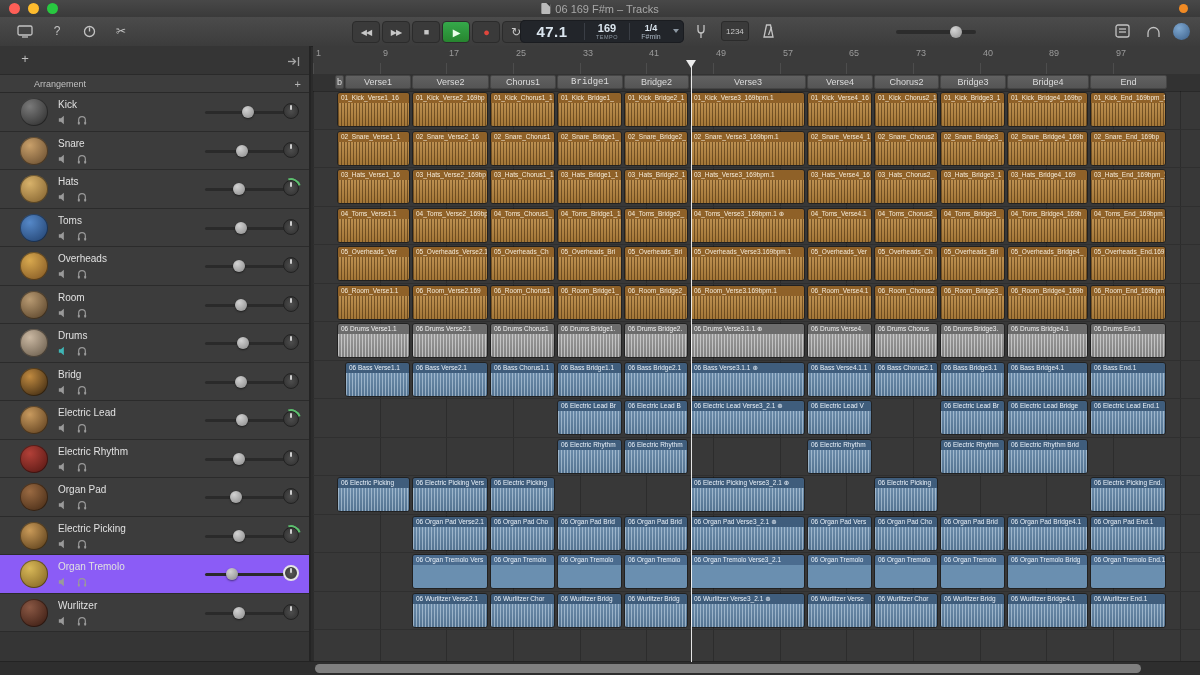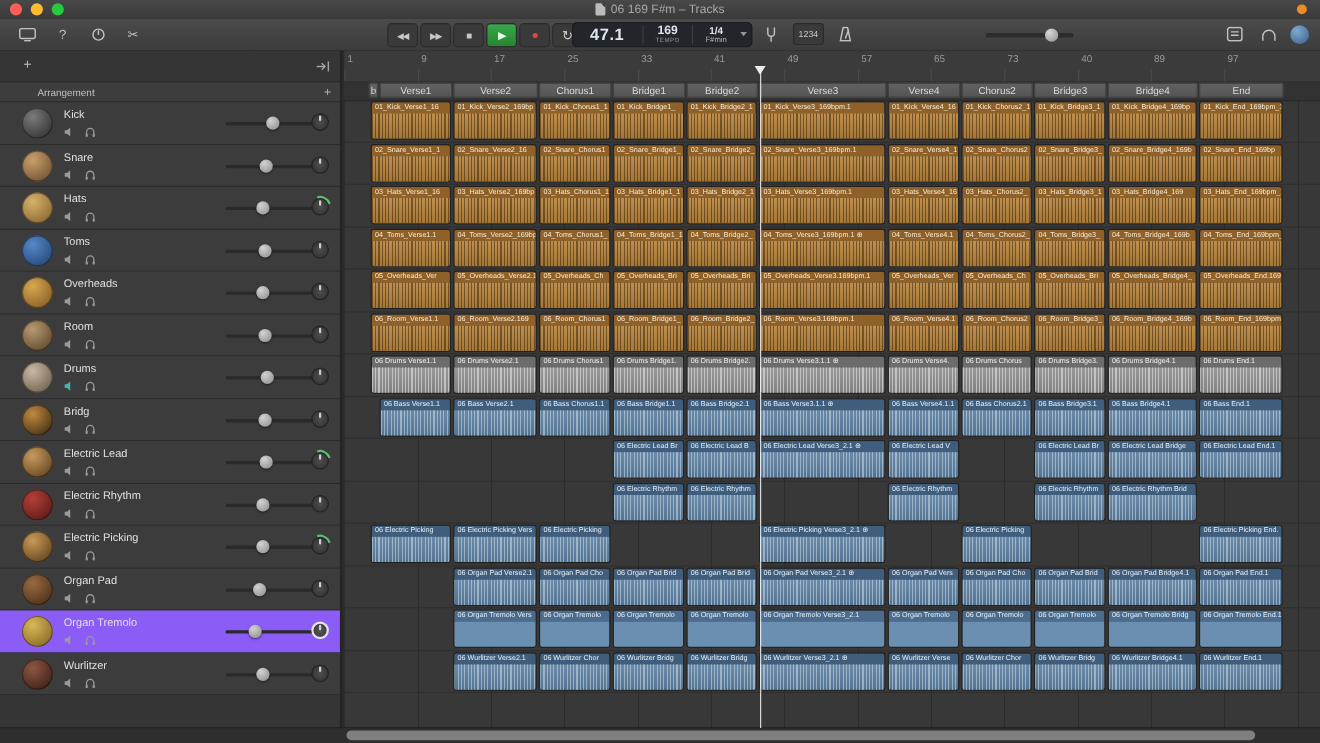--- a/index.html
+++ b/index.html
@@ -414,56 +414,56 @@
           </svg>
     </span>
     <span class="t-vol">
           <span class="t-knob" style="left: calc(42% - 6px);"></span>
         </span>
     <span class="t-pan">
           <span class="arc"></span>
         </span>
   </div>
       <div class="track-row">
+    <span class="t-icon" style="background: radial-gradient(circle at 35% 30%, rgb(154, 106, 66), rgb(62, 37, 18));"></span>
+    <span class="t-name">Organ Pad</span>
+    <span class="t-ms">
+      <svg class="ms-ico mute" viewBox="0 0 12 12" width="10" height="10">
+            <path d="M1 4h2.5L7 1v10L3.5 8H1z" fill="currentColor"></path>
+          </svg>
+      <svg class="ms-ico solo" viewBox="0 0 12 12" width="10" height="10">
+            <path d="M2 9V6a4 4 0 0 1 8 0v3" fill="none" stroke="currentColor" stroke-width="1.4"></path>
+            <rect x="1" y="8" width="2.4" height="3.4" rx="1" fill="currentColor"></rect>
+            <rect x="8.6" y="8" width="2.4" height="3.4" rx="1" fill="currentColor"></rect>
+          </svg>
+    </span>
+    <span class="t-vol">
+          <span class="t-knob" style="left: calc(38% - 6px);"></span>
+        </span>
+    <span class="t-pan">
+          <span class="arc"></span>
+        </span>
+  </div>
+      <div class="track-row">
     <span class="t-icon" style="background: radial-gradient(circle at 35% 30%, rgb(201, 154, 88), rgb(78, 52, 20));"></span>
     <span class="t-name">Electric Picking</span>
     <span class="t-ms">
       <svg class="ms-ico mute" viewBox="0 0 12 12" width="10" height="10">
             <path d="M1 4h2.5L7 1v10L3.5 8H1z" fill="currentColor"></path>
           </svg>
       <svg class="ms-ico solo" viewBox="0 0 12 12" width="10" height="10">
             <path d="M2 9V6a4 4 0 0 1 8 0v3" fill="none" stroke="currentColor" stroke-width="1.4"></path>
             <rect x="1" y="8" width="2.4" height="3.4" rx="1" fill="currentColor"></rect>
             <rect x="8.6" y="8" width="2.4" height="3.4" rx="1" fill="currentColor"></rect>
           </svg>
     </span>
     <span class="t-vol">
           <span class="t-knob" style="left: calc(42% - 6px);"></span>
         </span>
     <span class="t-pan green">
-          <span class="arc"></span>
-        </span>
-  </div>
-      <div class="track-row">
-    <span class="t-icon" style="background: radial-gradient(circle at 35% 30%, rgb(154, 106, 66), rgb(62, 37, 18));"></span>
-    <span class="t-name">Organ Pad</span>
-    <span class="t-ms">
-      <svg class="ms-ico mute" viewBox="0 0 12 12" width="10" height="10">
-            <path d="M1 4h2.5L7 1v10L3.5 8H1z" fill="currentColor"></path>
-          </svg>
-      <svg class="ms-ico solo" viewBox="0 0 12 12" width="10" height="10">
-            <path d="M2 9V6a4 4 0 0 1 8 0v3" fill="none" stroke="currentColor" stroke-width="1.4"></path>
-            <rect x="1" y="8" width="2.4" height="3.4" rx="1" fill="currentColor"></rect>
-            <rect x="8.6" y="8" width="2.4" height="3.4" rx="1" fill="currentColor"></rect>
-          </svg>
-    </span>
-    <span class="t-vol">
-          <span class="t-knob" style="left: calc(38% - 6px);"></span>
-        </span>
-    <span class="t-pan">
           <span class="arc"></span>
         </span>
   </div>
       <div class="track-row selected">
     <span class="t-icon" style="background: radial-gradient(circle at 35% 30%, rgb(216, 184, 88), rgb(122, 92, 30));"></span>
     <span class="t-name">Organ Tremolo</span>
     <span class="t-ms">
       <svg class="ms-ico mute" viewBox="0 0 12 12" width="10" height="10">
             <path d="M1 4h2.5L7 1v10L3.5 8H1z" fill="currentColor"></path>
           </svg>
@@ -538,21 +538,21 @@
       </div>
       <div class="section" style="left: 32px; width: 66px;">
         <span class="section-label">Verse1</span>
       </div>
       <div class="section" style="left: 99px; width: 77px;">
         <span class="section-label">Verse2</span>
       </div>
       <div class="section" style="left: 177px; width: 66px;">
         <span class="section-label">Chorus1</span>
       </div>
-      <div class="section" style="left: 244px; width: 66px;">
+      <div class="section" style="left: 244px; width: 66px; font-family: Liberation Mono, monospace;">
         <span class="section-label">Bridge1</span>
       </div>
       <div class="section" style="left: 311px; width: 65px;">
         <span class="section-label">Bridge2</span>
       </div>
       <div class="section" style="left: 377px; width: 116px;">
         <span class="section-label">Verse3</span>
       </div>
       <div class="section" style="left: 494px; width: 66px;">
         <span class="section-label">Verse4</span>

